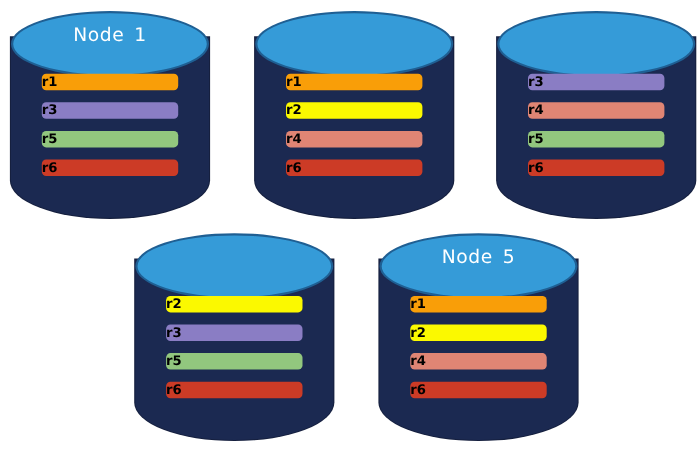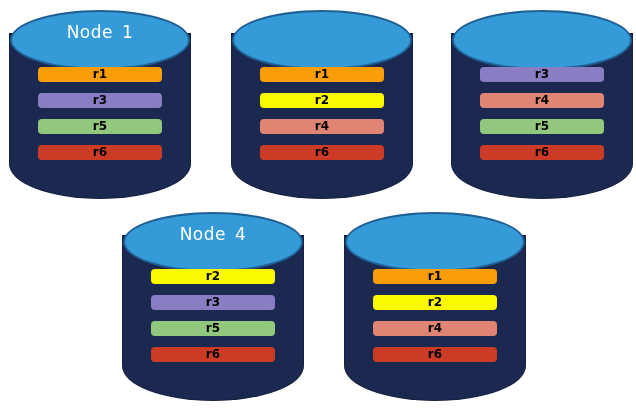--- a/index.html
+++ b/index.html
@@ -75,21 +75,21 @@
     position: absolute;
     left: 28px;
     top: 57px;
     width: 124px;
     z-index: 3;
   }
   .replica {
     height: 15px;
     margin-bottom: 11px;
     border-radius: 4px;
-    text-align: center;
+    text-align: left;
     font-size: 12px;
     font-weight: bold;
     color: #000000;
     line-height: 15px;
   }
   .replica:last-child {
     margin-bottom: 0;
   }
 </style>
 </head>
@@ -131,33 +131,33 @@
         <div class="replica" style="background: rgb(224, 133, 116);">r4</div>
         <div class="replica" style="background: rgb(146, 199, 126);">r5</div>
         <div class="replica" style="background: rgb(204, 59, 38);">r6</div>
       </div>
     </div>
     <div class="node" style="left: 123px; top: 212px;">
       <div class="node-shape">
         <div class="cyl-body"></div>
         <div class="cyl-top"></div>
       </div>
-      <div class="node-title"><span>Node</span><span class="num">4</span></div>
       <div class="replicas">
         <div class="replica" style="background: rgb(251, 249, 0);">r2</div>
         <div class="replica" style="background: rgb(138, 125, 196);">r3</div>
         <div class="replica" style="background: rgb(146, 199, 126);">r5</div>
         <div class="replica" style="background: rgb(204, 59, 38);">r6</div>
       </div>
     </div>
     <div class="node" style="left: 345px; top: 212px;">
       <div class="node-shape">
         <div class="cyl-body"></div>
         <div class="cyl-top"></div>
       </div>
+      <div class="node-title"><span>Node</span><span class="num">5</span></div>
       <div class="replicas">
         <div class="replica" style="background: rgb(249, 158, 8);">r1</div>
         <div class="replica" style="background: rgb(251, 249, 0);">r2</div>
         <div class="replica" style="background: rgb(224, 133, 116);">r4</div>
         <div class="replica" style="background: rgb(204, 59, 38);">r6</div>
       </div>
     </div>
   </div>
 
 </body></html>

